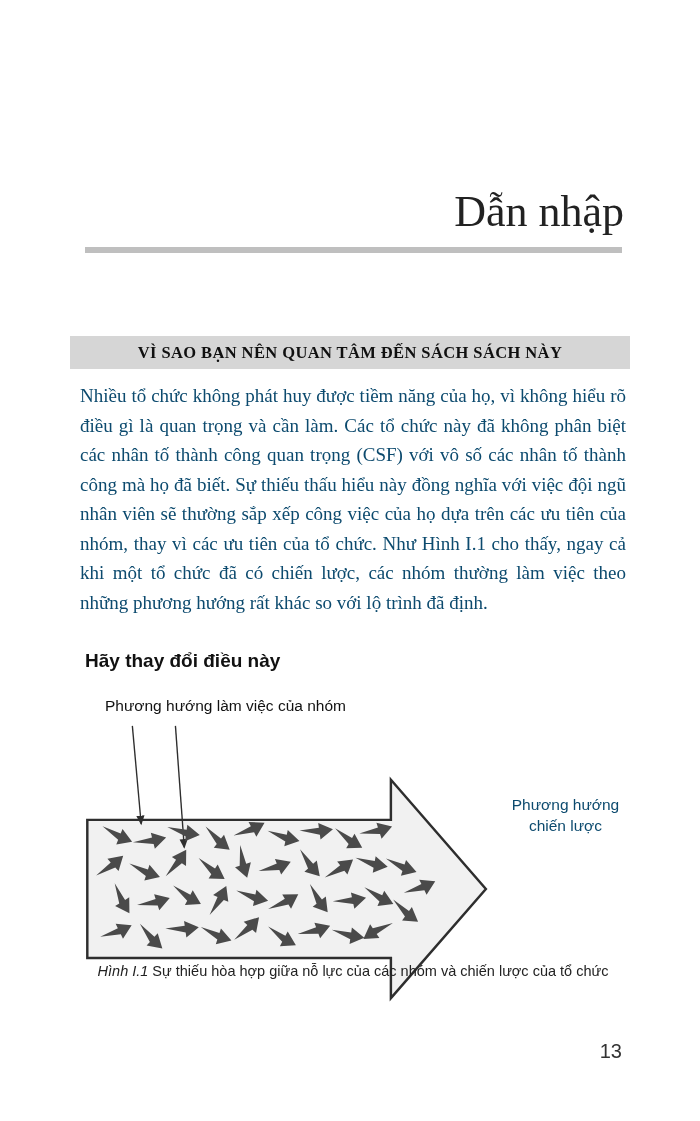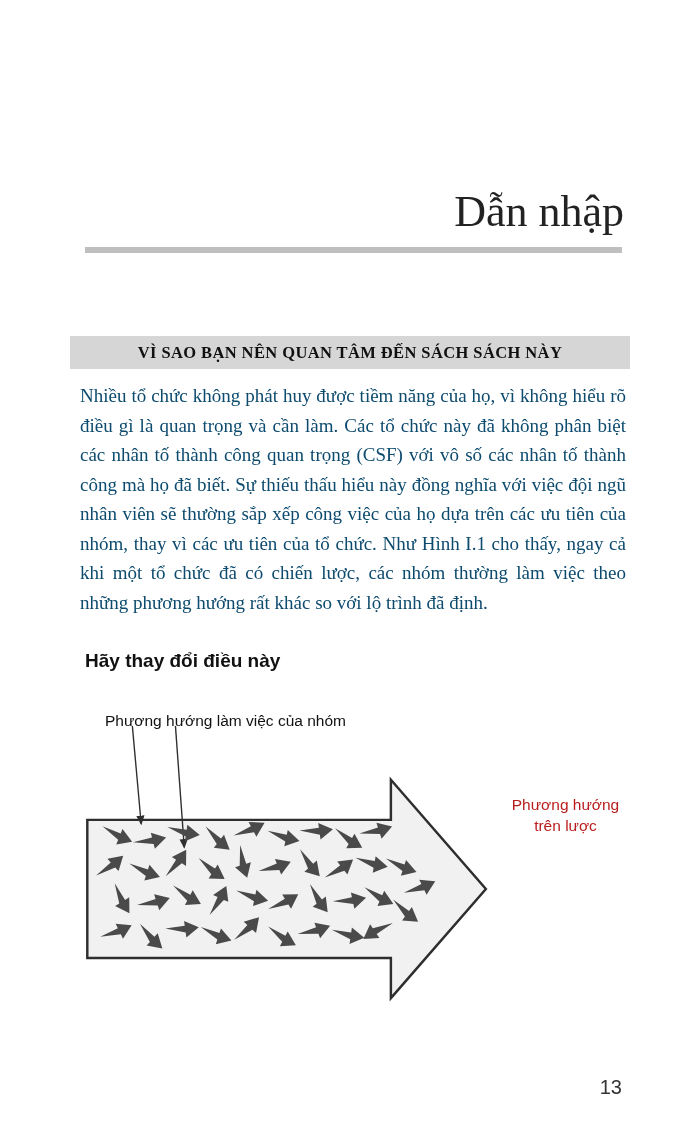--- a/index.html
+++ b/index.html
@@ -42,45 +42,45 @@
   .figure-title{
     position:absolute;top:650px;left:85px;width:420px;
     text-align:left;
     font-family:"Liberation Sans", sans-serif;
     font-weight:bold;font-size:19px;color:#111111;
   }
   .figure-canvas{
     position:absolute;top:696px;left:85px;width:545px;height:305px;
   }
   .team-label{
-    position:absolute;top:16px;left:20px;
+    position:absolute;top:1px;left:20px;
     font-family:"Liberation Sans", sans-serif;
     font-size:15.5px;color:#111111;white-space:nowrap;
   }
   .arrow-svg{
     position:absolute;top:24px;left:0;
     width:412px;height:284px;display:block;
   }
   .strategy-label{
     position:absolute;top:98px;left:418px;width:125px;
     text-align:center;
     font-family:"Liberation Sans", sans-serif;
-    font-size:15.5px;line-height:21px;color:#b91c1c;
+    font-size:15.5px;line-height:21px;color:#0c4a6e;
   }
   .caption{
     position:absolute;top:963px;left:80px;right:74px;
     text-align:center;
     font-family:"Liberation Sans", sans-serif;
     font-size:14.5px;color:#222222;
   }
   .caption .cap-label{font-style:italic;}
   .page-number{
     position:absolute;top:1040px;right:78px;
     font-family:"Liberation Sans", sans-serif;
-    font-size:20px;color:#333333;margin-top:36px;
+    font-size:20px;color:#333333;
   }
 </style>
 </head>
 <body>
 
 <div class="page">
 
   <div class="chapter-title">Dẫn nhập</div>
   <div class="title-rule"></div>
 
@@ -138,20 +138,23 @@
         <path d="M-17,-3.5 L3,-3.5 L3,-8.5 L17,0 L3,8.5 L3,3.5 Z" transform="translate(234,216) rotate(-20)" fill="#4a4a4a"></path>
         <path d="M-17,-3.5 L3,-3.5 L3,-8.5 L17,0 L3,8.5 L3,3.5 Z" transform="translate(268,220) rotate(8)" fill="#4a4a4a"></path>
         <path d="M-17,-3.5 L3,-3.5 L3,-8.5 L17,0 L3,8.5 L3,3.5 Z" transform="translate(298,214) rotate(146)" fill="#4a4a4a"></path>
         <path d="M-17,-3.5 L3,-3.5 L3,-8.5 L17,0 L3,8.5 L3,3.5 Z" transform="translate(322,150) rotate(18)" fill="#4a4a4a"></path>
         <path d="M-17,-3.5 L3,-3.5 L3,-8.5 L17,0 L3,8.5 L3,3.5 Z" transform="translate(342,172) rotate(-26)" fill="#4a4a4a"></path>
         <path d="M-17,-3.5 L3,-3.5 L3,-8.5 L17,0 L3,8.5 L3,3.5 Z" transform="translate(326,196) rotate(36)" fill="#4a4a4a"></path>
       </svg>
 
     <div class="strategy-label">
       <div>Phương hướng</div>
-      <div>trên lược</div>
+      <div>chiến lược</div>
     </div>
   </div>
 
+  <div class="caption">
+    <span class="cap-label">Hình I.1</span><span> Sự thiếu hòa hợp giữa nỗ lực của các nhóm và chiến lược của tổ chức</span>
+  </div>
 
   <div class="page-number">13</div>
 
 </div>
 
 </body></html>

